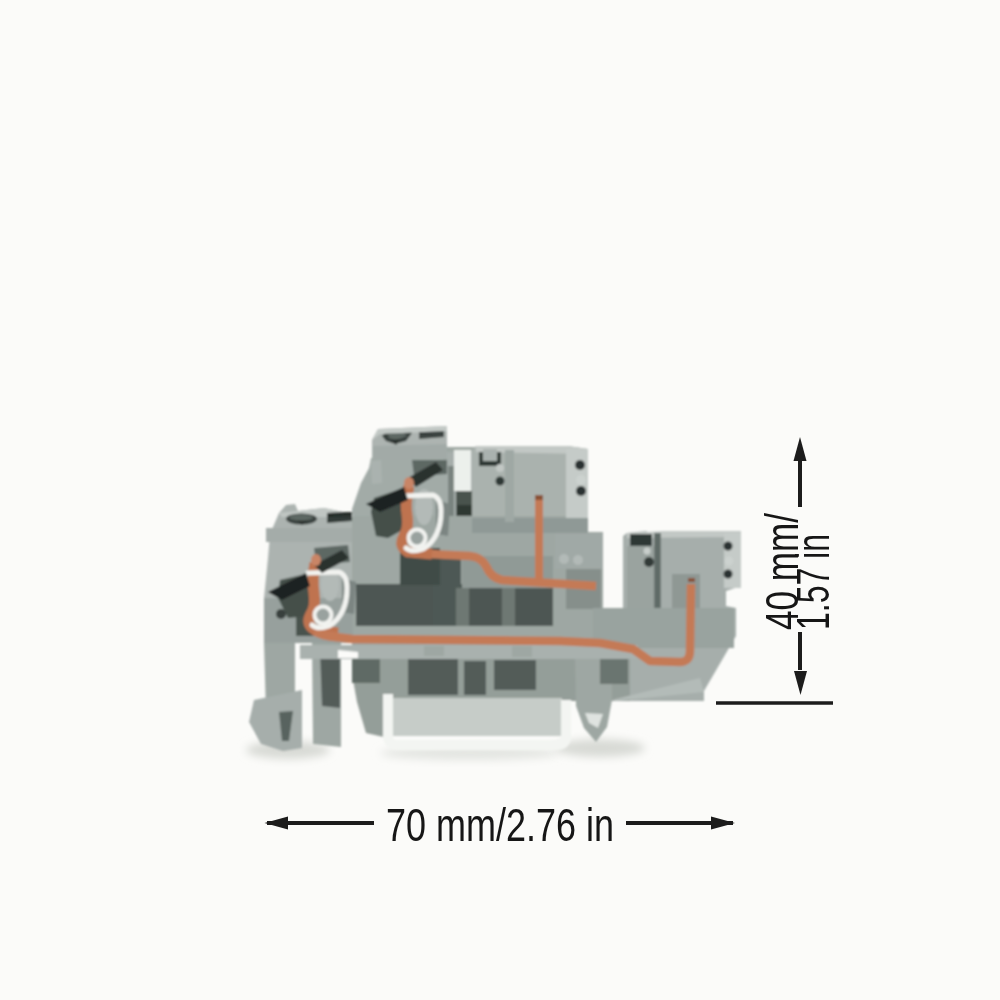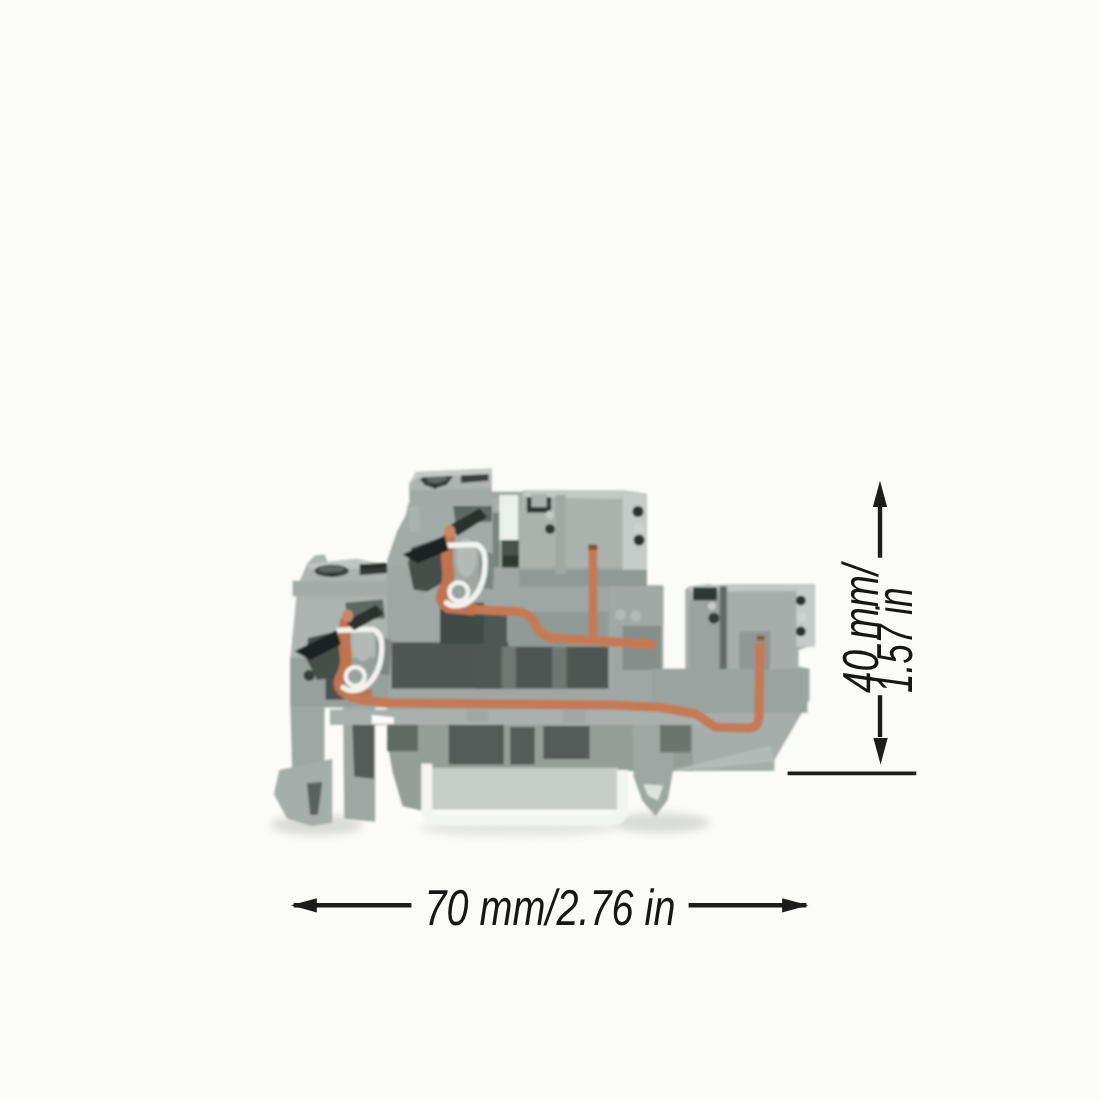--- a/index.html
+++ b/index.html
@@ -1,16 +1,16 @@
 <!DOCTYPE html>
 <html><head>
 <meta charset="utf-8">
 <style>
   html,body{margin:0;padding:0;background:#fbfbf9;}
-  #stage{width:808px;height:1000px;position:relative;font-family:"Liberation Sans",sans-serif;font-style:italic;}
+  #stage{width:808px;height:1000px;position:relative;font-family:"Liberation Sans",sans-serif;}
   svg{display:block;}
 </style>
 </head>
 <body>
 <div id="stage">
 <svg width="1000" height="1000" viewBox="0 0 1000 1000">
 <defs>
   <filter id="soft" x="-50%" y="-50%" width="200%" height="200%">
           <feGaussianBlur stdDeviation="4"></feGaussianBlur>
         </filter>

